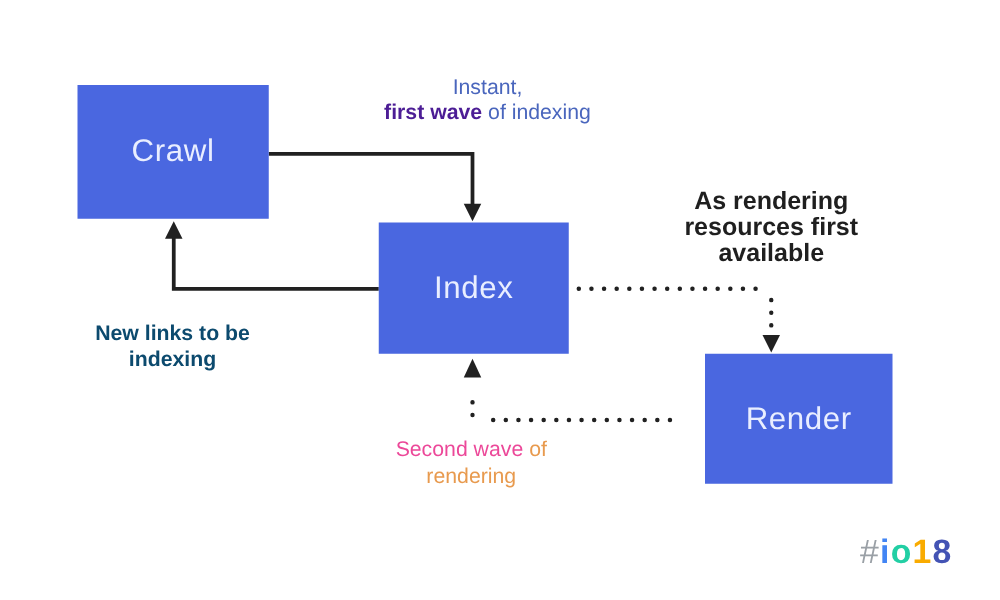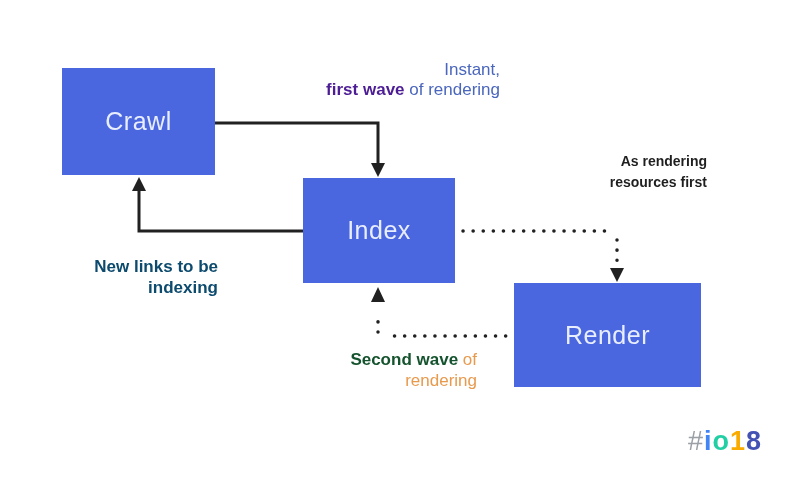--- a/index.html
+++ b/index.html
@@ -25,55 +25,55 @@
     background: #4a67e0;
     color: #e9eeff;
     display: flex;
     align-items: center;
     justify-content: center;
     font-size: 25px;
     letter-spacing: 0.5px;
   }
   .node-crawl  { left: 62px;  top: 68px;  width: 153px; height: 107px; }
   .node-index  { left: 303px; top: 178px; width: 152px; height: 105px; }
-  .node-render { left: 514px; top: 283px; width: 187px; height: 104px; }
+  .node-render { left: 564px; top: 283px; width: 150px; height: 104px; }
 
   .lbl {
     position: absolute;
-    text-align: right;
+    text-align: center;
     white-space: nowrap;
   }
   .lbl-first-wave {
     left: 280px; top: 60px; width: 220px;
     color: #4a66bd;
     font-size: 17px;
     line-height: 20px;
   }
   .lbl-first-wave .bld { font-weight: bold; color: #4c1d95; }
   .lbl-rendering {
     left: 527px; top: 151px; width: 180px;
     color: #1f1f1f;
     font-weight: bold;
-    font-size: 14px;
+    font-size: 20px;
     line-height: 21px;
   }
   .lbl-new-links {
     left: 58px; top: 256px; width: 160px;
     color: #0c4a6e;
     font-weight: bold;
     font-size: 17px;
     line-height: 21px;
   }
   .lbl-second-wave {
     left: 277px; top: 349px; width: 200px;
     color: #e89a4e;
     font-size: 17px;
     line-height: 21px;
   }
-  .lbl-second-wave .bld { font-weight: bold; color: #14532d; }
+  .lbl-second-wave .bld { font-weight: normal; color: #ec4899; }
 
   .logo {
     position: absolute;
     left: 688px; top: 426px; width: 92px;
     text-align: left;
     font-size: 27px;
     font-weight: bold;
     letter-spacing: 1px;
     white-space: nowrap;
   }
@@ -118,26 +118,27 @@
   </div>
   <div class="node node-index">
     <span>Index</span>
   </div>
   <div class="node node-render">
     <span>Render</span>
   </div>
 
   <div class="lbl lbl-first-wave">
     <div>Instant,</div>
-    <div><span class="bld">first wave</span><span> of rendering</span></div>
+    <div><span class="bld">first wave</span><span> of indexing</span></div>
   </div>
 
   <div class="lbl lbl-rendering">
     <div>As rendering</div>
     <div>resources first</div>
+    <div>available</div>
   </div>
 
   <div class="lbl lbl-new-links">
     <div>New links to be</div>
     <div>indexing</div>
   </div>
 
   <div class="lbl lbl-second-wave">
     <div><span class="bld">Second wave</span><span> of</span></div>
     <div>rendering</div>

